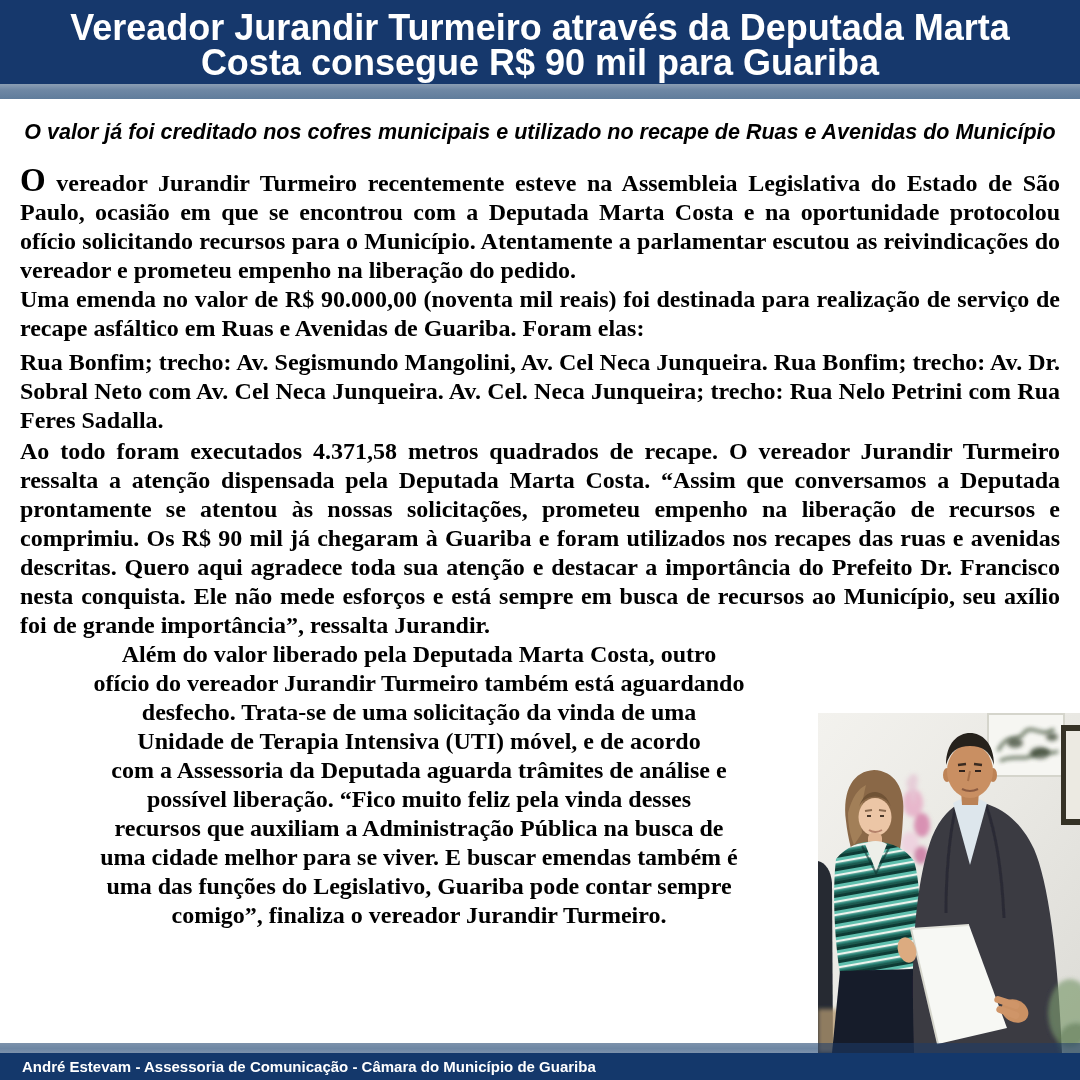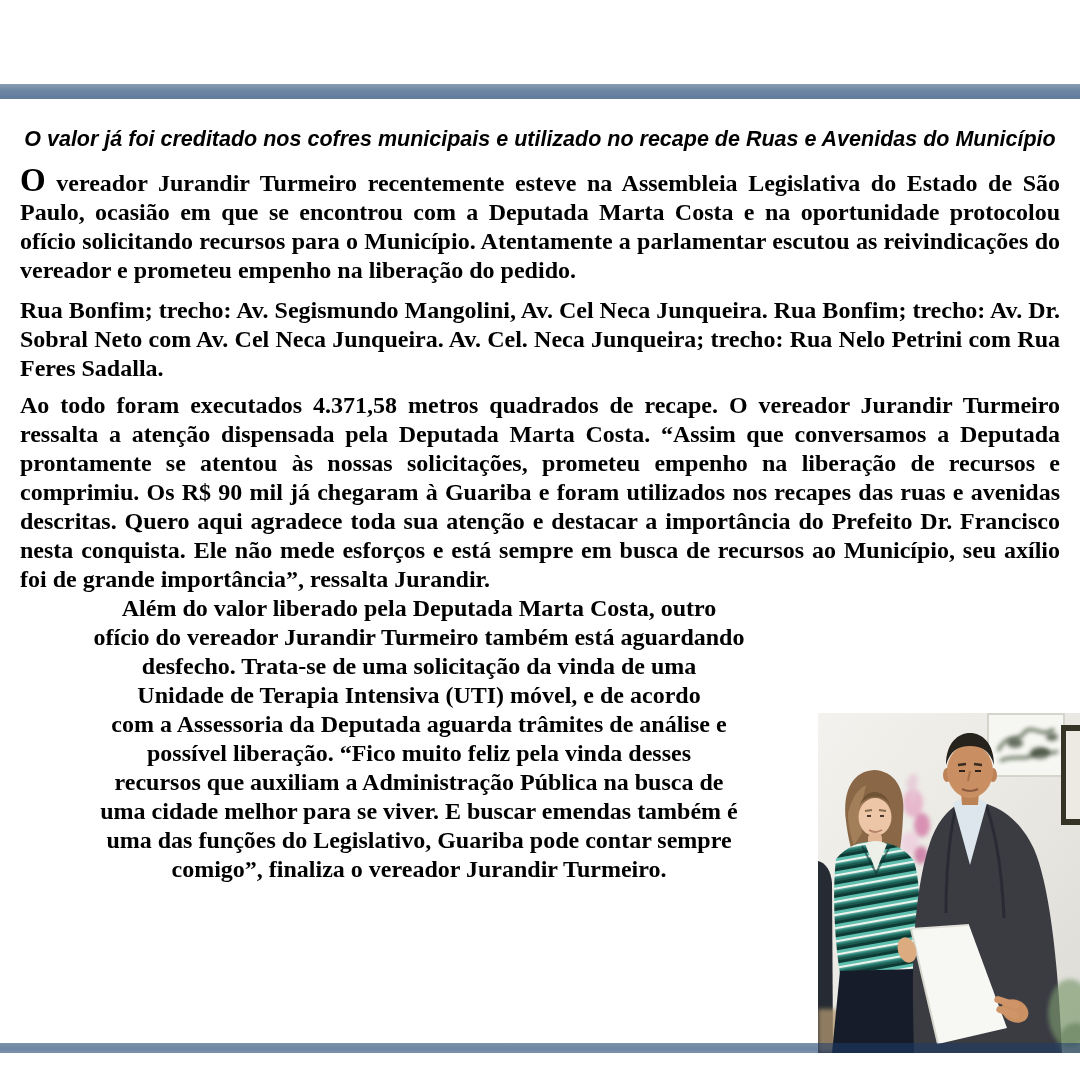--- a/index.html
+++ b/index.html
@@ -14,31 +14,31 @@
   .page-title{
     margin:0;padding-top:10px;width:100%;text-align:center;
     color:var(--title-text,#FFFFFF);font-size:36px;line-height:35px;font-weight:bold;
     white-space:pre-line;
   }
   .band-top{
     position:absolute;top:84px;left:0;width:1080px;height:15px;
     background:linear-gradient(180deg,#8b9eb4 0%,var(--band,#6E87A4) 40%,#607c9b 100%);
   }
   .subtitle{
-    position:absolute;top:127px;left:0;width:1080px;text-align:center;
+    position:absolute;top:120px;left:0;width:1080px;text-align:center;
     font-size:21.5px;font-weight:bold;font-style:italic;color:var(--body-text,#000);
     white-space:nowrap;
   }
   .article{
     position:absolute;top:169px;left:20px;width:1040px;
     font-size:24px;line-height:29px;font-weight:bold;color:var(--body-text,#000);
   }
   .article p{margin:0;text-align:justify;font-family:Liberation Serif, serif;}
-  .article p.p3{margin-top:11px;}
-  .article p.p4{margin-top:8px;}
+  .article p.p3{margin-top:5px;}
+  .article p.p4{margin-top:2px;}
   .article p.p5{text-align:center;width:798px;white-space:pre-line;}
   .dropcap{font-size:33px;line-height:1px;}
   .photo{
     position:absolute;left:818px;top:713px;width:262px;height:340px;z-index:2;
     overflow:hidden;
   }
   .band-bottom{
     position:absolute;top:1043px;left:0;width:1080px;height:10px;z-index:1;
     background:linear-gradient(180deg,#7d92ab 0%,var(--band,#6E87A4) 55%,#7d92ab 100%);
   }
@@ -49,27 +49,32 @@
   .footer-credit{
     color:#fff;font-size:15px;font-weight:bold;line-height:27px;padding-left:22px;
     white-space:nowrap;
   }
 </style>
 </head>
 <body>
 
 <div id="page">
 
+  <div class="header-bar">
+    <h1 class="page-title">Vereador Jurandir Turmeiro através da Deputada Marta
+Costa consegue R$ 90 mil para Guariba</h1>
+  </div>
 
   <div class="band-top"></div>
 
   <div class="subtitle">O valor já foi creditado nos cofres municipais e utilizado no recape de Ruas e Avenidas do Município</div>
 
   <div class="article">
     <p class="p1"><span class="dropcap">O</span><span> vereador Jurandir Turmeiro recentemente esteve na Assembleia Legislativa do Estado de São Paulo, ocasião em que se encontrou com a Deputada Marta Costa e na oportunidade protocolou ofício solicitando recursos para o Município. Atentamente a parlamentar escutou as reivindicações do vereador e prometeu empenho na liberação do pedido.</span></p>
+    <p class="p2">Uma emenda no valor de R$ 90.000,00 (noventa mil reais) foi destinada para realização de serviço de recape asfáltico em Ruas e Avenidas de Guariba. Foram elas:</p>
     <p class="p3">Rua Bonfim; trecho: Av. Segismundo Mangolini, Av. Cel Neca Junqueira. Rua Bonfim; trecho: Av. Dr. Sobral Neto com Av. Cel Neca Junqueira. Av. Cel. Neca Junqueira; trecho: Rua Nelo Petrini com Rua Feres Sadalla.</p>
     <p class="p4">Ao todo foram executados 4.371,58 metros quadrados de recape. O vereador Jurandir Turmeiro ressalta a atenção dispensada pela Deputada Marta Costa. “Assim que conversamos a Deputada prontamente se atentou às nossas solicitações, prometeu empenho na liberação de recursos e comprimiu. Os R$ 90 mil já chegaram à Guariba e foram utilizados nos recapes das ruas e avenidas descritas. Quero aqui agradece toda sua atenção e destacar a importância do Prefeito Dr. Francisco nesta conquista. Ele não mede esforços e está sempre em busca de recursos ao Município, seu axílio foi de grande importância”, ressalta Jurandir.</p>
     <p class="p5">Além do valor liberado pela Deputada Marta Costa, outro
 ofício do vereador Jurandir Turmeiro também está aguardando
 desfecho. Trata-se de uma solicitação da vinda de uma
 Unidade de Terapia Intensiva (UTI) móvel, e de acordo
 com a Assessoria da Deputada aguarda trâmites de análise e
 possível liberação.  “Fico muito feliz pela vinda desses
 recursos que auxiliam a Administração Pública na busca de
 uma cidade melhor para se viver. E buscar emendas também é
@@ -183,14 +188,17 @@
           <ellipse cx="258" cy="330" rx="18" ry="20" fill="#55714c" opacity="0.5" filter="url(#blur2)"></ellipse>
         </g>
       </g>
 
       <rect x="0" y="330" width="262" height="10" fill="#1d3d6a" opacity="0.55"></rect>
     </svg>
   </div>
 
   <div class="band-bottom"></div>
 
+  <div class="footer-bar">
+    <div class="footer-credit">André Estevam - Assessoria de Comunicação - Câmara do Município de Guariba</div>
+  </div>
 
 </div>
 
 </body></html>

